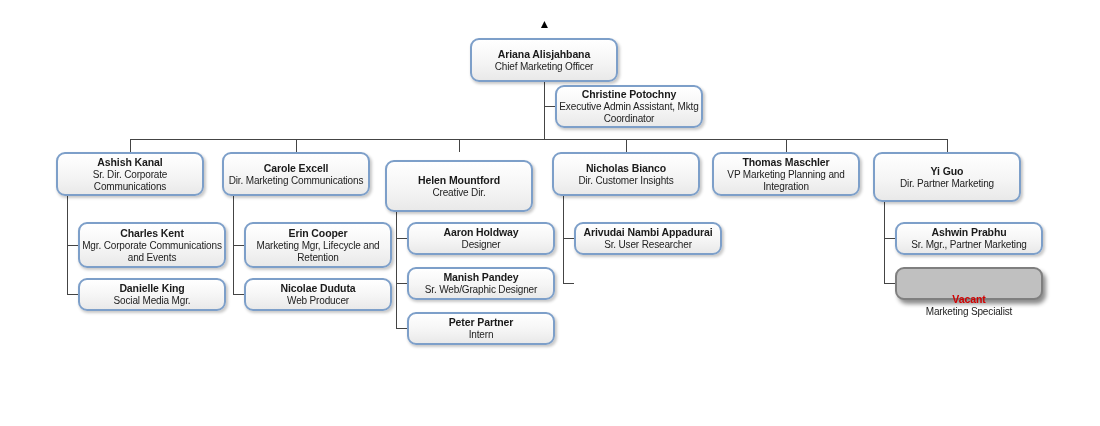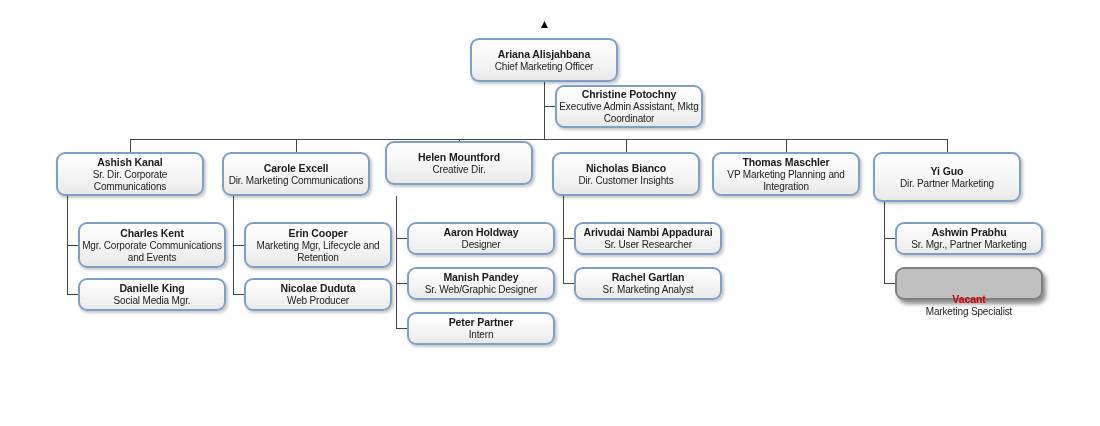--- a/index.html
+++ b/index.html
@@ -94,21 +94,21 @@
   </div>
 
   <div class="node" style="left:56px;top:152px;height:44px">
     <div class="nm">Ashish Kanal</div>
     <div class="ti">Sr. Dir. Corporate Communications</div>
   </div>
   <div class="node" style="left:222px;top:152px;height:44px">
     <div class="nm">Carole Excell</div>
     <div class="ti">Dir. Marketing Communications</div>
   </div>
-  <div class="node" style="left:385px;top:141px;height:44px">
+  <div class="node" style="left:385px;top:160px;height:52px">
     <div class="nm">Helen Mountford</div>
     <div class="ti">Creative Dir.</div>
   </div>
   <div class="node" style="left:552px;top:152px;height:44px">
     <div class="nm">Nicholas Bianco</div>
     <div class="ti">Dir. Customer Insights</div>
   </div>
   <div class="node" style="left:712px;top:152px;height:44px">
     <div class="nm">Thomas Maschler</div>
     <div class="ti">VP Marketing Planning and Integration</div>
@@ -146,24 +146,20 @@
   </div>
   <div class="node" style="left:407px;top:312px;height:33px">
     <div class="nm">Peter Partner</div>
     <div class="ti">Intern</div>
   </div>
 
   <div class="node" style="left:574px;top:222px;height:33px">
     <div class="nm">Arivudai Nambi Appadurai</div>
     <div class="ti">Sr. User Researcher</div>
   </div>
-  <div class="node" style="left:574px;top:267px;height:33px">
-    <div class="nm">Rachel Gartlan</div>
-    <div class="ti">Sr. Marketing Analyst</div>
-  </div>
 
   <div class="node" style="left:895px;top:222px;height:33px">
     <div class="nm">Ashwin Prabhu</div>
     <div class="ti">Sr. Mgr., Partner Marketing</div>
   </div>
   <div class="node vacant" style="left:895px;top:267px;height:33px">
     <div class="nm">Vacant</div>
     <div class="ti">Marketing Specialist</div>
   </div>
 

